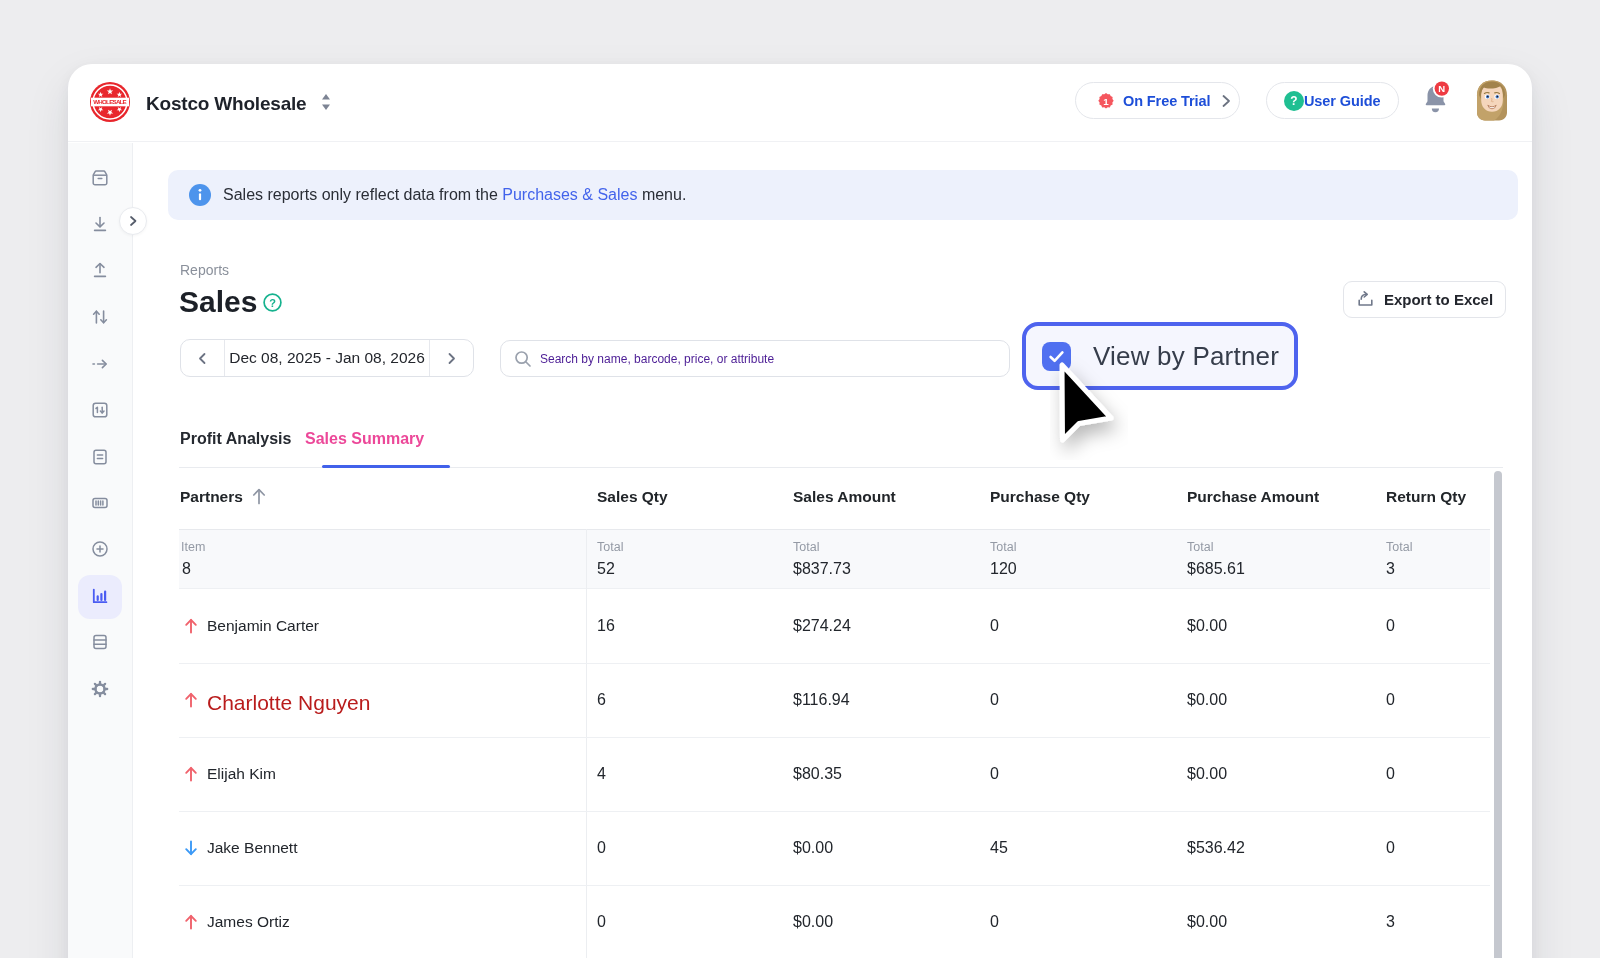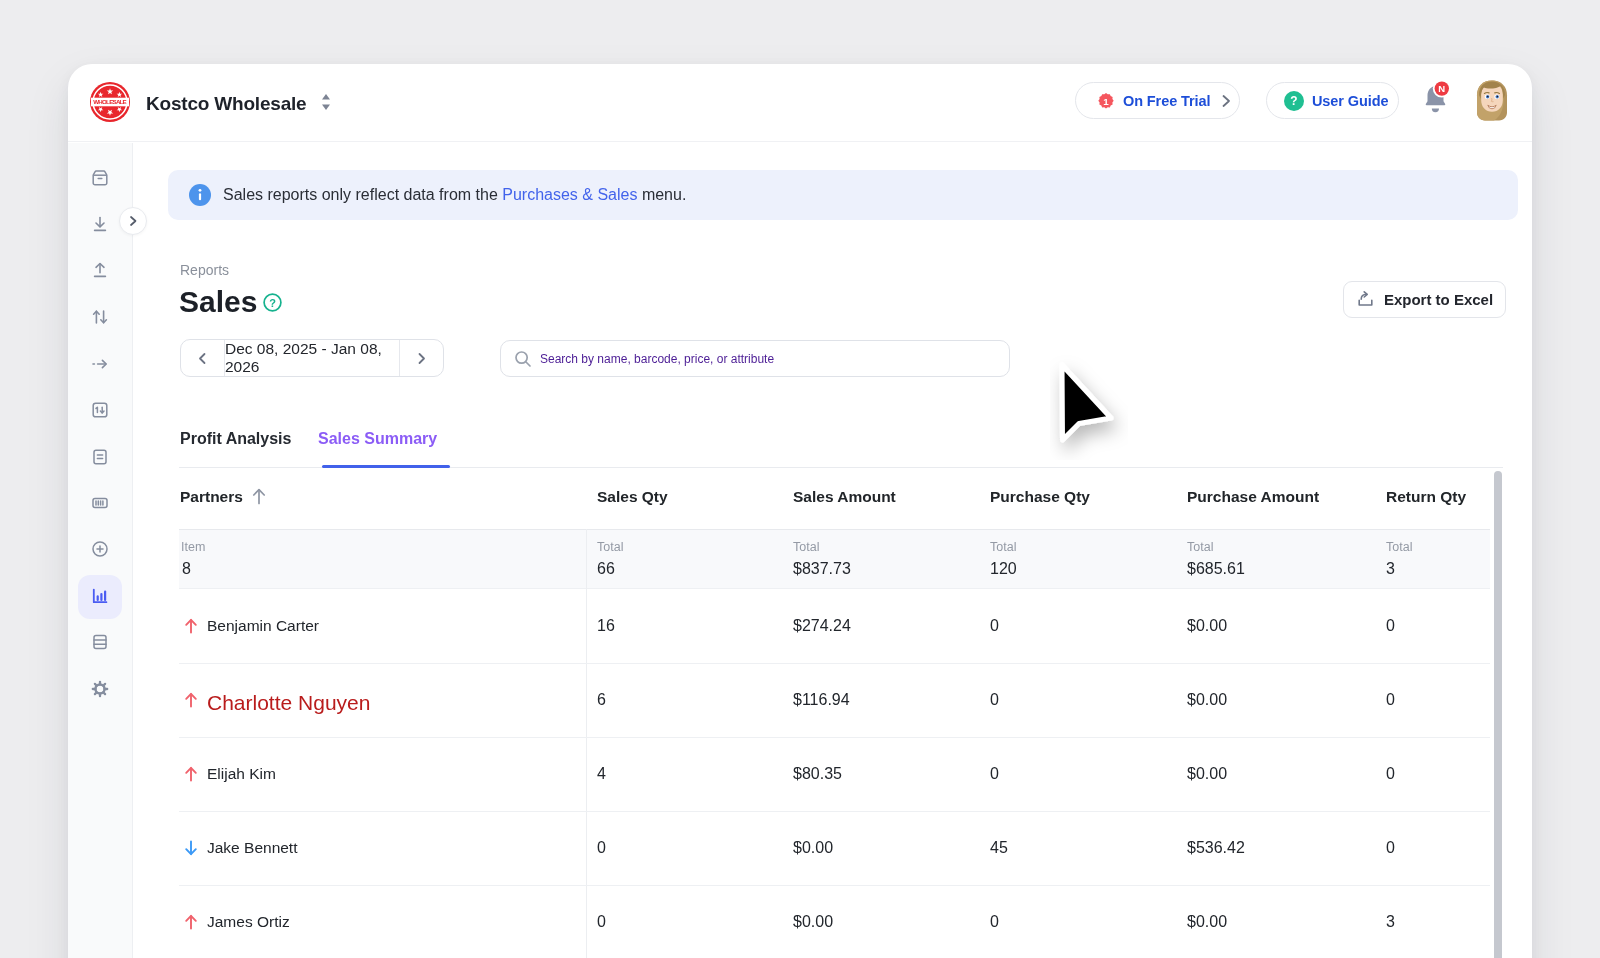--- a/index.html
+++ b/index.html
@@ -27,35 +27,35 @@
               display:flex; align-items:center; justify-content:center; box-shadow:0 1px 3px rgba(0,0,0,0.04); }
   
   .banner { position:absolute; left:100px; top:106px; width:1350px; height:50px; background:#edf1fc; border-radius:10px;
             display:flex; align-items:center; font-size:16px; color:#2a2e36; }
   .crumb { position:absolute; left:112px; top:198px; font-size:14px; color:#8a909b; }
   .title { position:absolute; left:111px; top:221px; font-size:30px; font-weight:700; color:#1c2027; }
   .helpq { position:absolute; left:195px; top:229px; }
   .exportbtn { position:absolute; left:1275px; top:217px; width:163px; height:37px; border:1px solid #e3e5ea; border-radius:9px;
                display:flex; align-items:center; justify-content:center; background:#fff; }
   .exportbtn span { font-size:15px; font-weight:700; color:#23262d; margin-left:9px; }
-  .datepick { position:absolute; left:112px; top:275px; width:264px; height:38px; border:1px solid #dfe2e8; border-radius:10px; background:#fff;
+  .datepick { position:absolute; left:112px; top:275px; width:294px; height:38px; border:1px solid #dfe2e8; border-radius:10px; background:#fff;
               display:flex; align-items:stretch; }
   .dp-btn { width:43px; display:flex; align-items:center; justify-content:center; color:#6c7383; }
   .dp-mid { flex:1; border-left:1px solid #e6e8ed; border-right:1px solid #e6e8ed; display:flex; align-items:center; justify-content:center;
             font-size:15.5px; color:#23262c; }
   .search { position:absolute; left:432px; top:276px; width:510px; height:37px; border:1px solid #dfe2e8; border-radius:10px; background:#fff;
             display:flex; align-items:center; }
   .search span { font-size:12px; color:#4c1d95; margin-left:10px; }
   .viewbox { position:absolute; left:954px; top:258px; width:276px; height:68px; background:#f5f6fe; border:4px solid #4e63ee; border-radius:16px;
              display:flex; align-items:center; }
   .vb-check { width:29px; height:29px; background:#5070f0; border-radius:8px; margin-left:16px; display:flex; align-items:center; justify-content:center; }
   .viewbox .txt { font-size:26px; color:#363d4b; margin-left:22px; letter-spacing:0.2px; }
   
   .tab1 { position:absolute; left:112px; top:366px; font-size:16px; font-weight:700; color:#252930; }
-  .tab2 { position:absolute; left:250px; top:366px; font-size:16px; font-weight:700; color:#8b5cf6; }
+  .tab2 { position:absolute; left:237px; top:366px; font-size:16px; font-weight:700; color:#ec4899; }
   .tabline { position:absolute; left:111px; top:403px; width:1324px; height:1px; background:#e9ebef; }
   .tabu { position:absolute; left:254px; top:401px; width:128px; height:3px; background:#4161ea; border-radius:2px; }
   
   .th { position:absolute; top:424px; font-size:15.5px; font-weight:700; color:#212529; }
   .sumrow { position:absolute; left:111px; top:465px; width:1311px; height:60px; background:#f8f9fb; border-top:1px solid #e7e9ed; border-bottom:1px solid #eef0f3; }
   .sublabel { position:absolute; font-size:12.5px; color:#949aa5; top:476px; }
   .subval { position:absolute; font-size:16px; color:#22262c; top:496px; }
   .vline { position:absolute; left:518px; top:465px; width:1px; height:429px; background:#eceef1; }
   .thumb { position:absolute; left:1426px; top:407px; width:8px; height:500px; background:#c5c8cf; border-radius:4px; }
 </style>
@@ -93,21 +93,21 @@
       <svg width="16" height="16" viewBox="0 0 16 16" style="margin-left:8px;">
         <path d="M5.5 3 L11 8 L5.5 13" fill="none" stroke="#6b7280" stroke-width="1.8" stroke-linecap="round" stroke-linejoin="round"></path>
       </svg>
     </div>
 
     <div class="pill" style="left:1198px; top:18px; width:133px;">
       <svg width="20" height="20" viewBox="0 0 21 21" style="margin-left:17px;">
         <circle cx="10.5" cy="10.5" r="10.5" fill="#1fbf92"></circle>
         <text x="10.5" y="15.2" text-anchor="middle" font-size="12.5" font-weight="bold" fill="#fff" font-family="Liberation Sans, sans-serif">?</text>
       </svg>
-      <span class="txt" style="margin-left:8px;text-align:right;">User Guide</span>
+      <span class="txt" style="text-align:right;">User Guide</span>
     </div>
 
     <svg class="abs" style="left:1357px; top:16px;" width="28" height="40" viewBox="0 0 28 40">
       <path d="M10.5 6 C5.5 6.5 2.5 10.6 2.5 15.5 L2.5 21.2 L0.8 24 A0.8 0.8 0 0 0 1.5 25.2 L19.5 25.2 A0.8 0.8 0 0 0 20.2 24 L18.5 21.2 L18.5 15.5 C18.5 10.6 15.5 6.5 10.5 6 Z" fill="#8a93a8"></path>
       <path d="M6.8 28.6 A3.6 3.6 0 0 0 14 28.6 Z" fill="#8a93a8"></path>
       <circle cx="16.8" cy="8.6" r="9" fill="#fff"></circle>
       <circle cx="16.8" cy="8.6" r="7.2" fill="#ee3b43"></circle>
       <text x="16.8" y="12.2" text-anchor="middle" font-size="9.5" font-weight="bold" fill="#fff" font-family="Liberation Sans, sans-serif">N</text>
     </svg>
 
@@ -274,20 +274,28 @@
   </div>
 
   <div class="search">
     <svg width="20" height="20" viewBox="0 0 20 20" style="margin-left:12px;">
       <circle cx="8.6" cy="8.6" r="5.6" fill="none" stroke="#9aa1ad" stroke-width="1.7"></circle>
       <path d="M13 13 L17 17" stroke="#9aa1ad" stroke-width="1.7" stroke-linecap="round"></path>
     </svg>
     <span style="margin-left:7px;">Search by name, barcode, price, or attribute</span>
   </div>
 
+  <div class="viewbox">
+    <div class="vb-check">
+      <svg width="19" height="19" viewBox="0 0 19 19">
+          <path d="M3.6 10 L7.6 13.8 L15.4 5.4" fill="none" stroke="#fff" stroke-width="2.6" stroke-linecap="round" stroke-linejoin="round"></path>
+        </svg>
+    </div>
+    <span class="txt">View by Partner</span>
+  </div>
 
   <div class="tab1">Profit Analysis</div>
   <div class="tab2">Sales Summary</div>
   <div class="tabline"></div>
   <div class="tabu"></div>
 
   <div class="th" style="left:112px;">Partners</div>
   <svg class="abs" style="left:183px; top:423px;" width="16" height="19" viewBox="0 0 16 19">
     <path d="M8 16.5 L8 3" fill="none" stroke="#8e95a3" stroke-width="1.7" stroke-linecap="round"></path>
     <path d="M2.8 8 L8 2.6 L13.2 8" fill="none" stroke="#8e95a3" stroke-width="1.7" stroke-linecap="round" stroke-linejoin="round"></path>
@@ -299,21 +307,21 @@
   <div class="th" style="left:1318px;">Return Qty</div>
 
   <div class="sumrow"></div>
   <div class="sublabel" style="left:113px;">Item</div>
   <div class="sublabel" style="left:529px;">Total</div>
   <div class="sublabel" style="left:725px;">Total</div>
   <div class="sublabel" style="left:922px;">Total</div>
   <div class="sublabel" style="left:1119px;">Total</div>
   <div class="sublabel" style="left:1318px;">Total</div>
   <div class="subval" style="left:114px;">8</div>
-  <div class="subval" style="left:529px;">66</div>
+  <div class="subval" style="left:529px;">52</div>
   <div class="subval" style="left:725px;">$837.73</div>
   <div class="subval" style="left:922px;">120</div>
   <div class="subval" style="left:1119px;">$685.61</div>
   <div class="subval" style="left:1318px;">3</div>
 
   <div class="vline"></div>
   <div class="thumb"></div>
 </div>
 
 <div id="rows">

